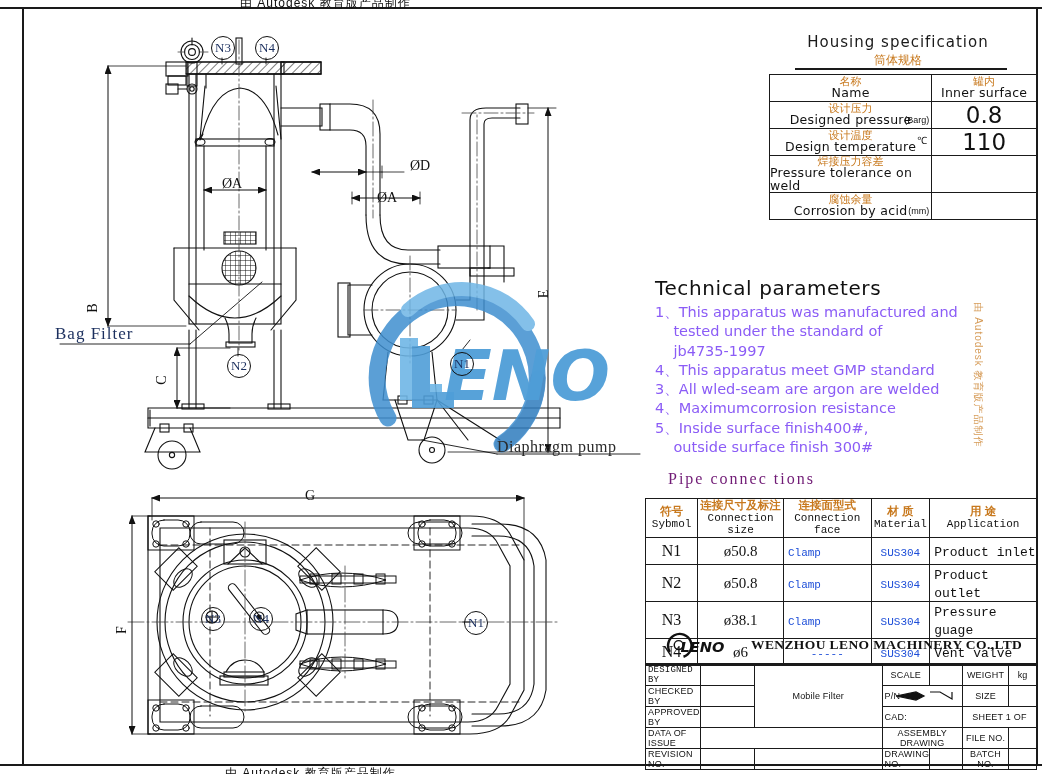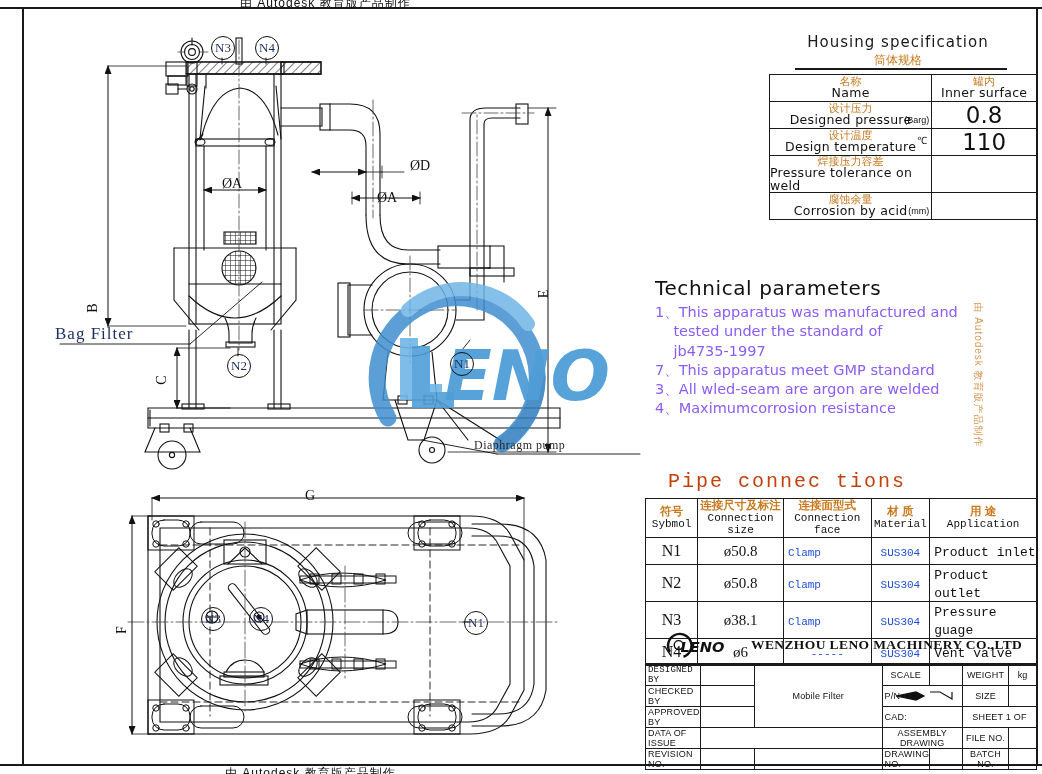--- a/index.html
+++ b/index.html
@@ -22,21 +22,21 @@
 
   
   .watermark{position:absolute;left:352px;top:268px;width:320px;height:210px;pointer-events:none;}
 
   
   .dwg{position:absolute;left:0;top:0;}
 
   
   .lbl{position:absolute;font-family:"Liberation Serif",serif;white-space:nowrap;}
   .lbl-bagfilter{left:55px;top:324px;font-size:17px;letter-spacing:1px;color:#1b2f5e;}
-  .lbl-diaphragm{left:474px;top:438px;font-size:12px;letter-spacing:.5px;color:#2a2a2a;}
+  .lbl-diaphragm{left:497px;top:438px;font-size:16px;letter-spacing:.5px;color:#2a2a2a;}
 
   .dimtxt{position:absolute;font-family:"Liberation Serif",serif;font-size:14px;color:#111;}
   .rot90{transform:rotate(-90deg);transform-origin:center;}
 
   .balloon{position:absolute;width:22px;height:22px;border:1.2px solid #111;border-radius:50%;
            font-family:"Liberation Serif",serif;font-size:13px;color:#1b2f5e;
            display:flex;align-items:center;justify-content:center;background:transparent;}
   .hs-title{position:absolute;left:748px;top:33px;width:300px;text-align:center;}
   .hs-title .en{font-family:"DejaVu Sans",sans-serif;font-size:15px;letter-spacing:1px;color:#1a1a1a;}
   .hs-title .cn{font-size:12px;color:#c8791e;margin-top:1px;}
@@ -58,22 +58,22 @@
 
   
   .tp{position:absolute;left:655px;top:276px;width:372px;}
   .tp h3{margin:0 0 3px 0;font-family:"DejaVu Sans",sans-serif;font-weight:normal;
          font-size:20px;letter-spacing:.6px;color:#111;}
   .tp ol{list-style:none;margin:0;padding:0;}
   .tp li{font-family:"DejaVu Sans",sans-serif;font-size:14.5px;color:#8b5cf6;
          line-height:1.33;white-space:pre-wrap;}
 
   
-  .pc-title{position:absolute;left:668px;top:470px;font-family:Liberation Mono, monospace;
-            font-size:20px;letter-spacing:2px;color:#c2410c;}
+  .pc-title{position:absolute;left:668px;top:470px;font-family:Liberation Serif, serif;
+            font-size:16px;letter-spacing:2px;color:#701a75;}
   #pipe-table{left:645px;top:498px;width:392px;}
   #pipe-table td{height:26px;text-align:center;}
   #pipe-table thead td{height:30px;}
   .pt-cn{font-size:11.5px;color:#c8791e;font-weight:bold;display:block;line-height:1.1;}
   .pt-en{font-family:"Liberation Mono","DejaVu Sans Mono",monospace;font-size:11px;color:#111;display:block;line-height:1.15;}
   .pt-sym{font-family:"Liberation Serif",serif;font-size:16px;color:#111;}
   .pt-val{font-family:"Liberation Serif",serif;font-size:15px;color:#111;}
   .pt-txt{font-family:"Liberation Mono","DejaVu Sans Mono",monospace;font-size:11px;color:#1d4ed8;}
   .pt-app{font-family:"Liberation Mono","DejaVu Sans Mono",monospace;font-size:13px;color:#111;}
   .td-left{text-align:left !important;padding-left:4px !important;}
@@ -502,23 +502,25 @@
     </tr>
   </tbody>
     </table>
 
   <div class="tp">
     <h3>Technical parameters</h3>
     <ol>
       <li>1、This apparatus was manufactured and
     tested under the standard of
     jb4735-1997</li>
-      <li>7、This apparatus meet GMP standard</li>
+      <li>4、This apparatus meet GMP standard</li>
       <li>3、All wled-seam are argon are welded</li>
       <li>4、Maximumcorrosion resistance</li>
+      <li>5、Inside surface finish400#,
+    outside surface finish 300#</li>
     </ol>
   </div>
 
   <div class="pc-title">Pipe connec tions</div>
 
   <table class="grid" id="pipe-table">
     <thead>
       <tr>
         <td style="width:52px;">
           <span class="pt-cn">符号</span>

